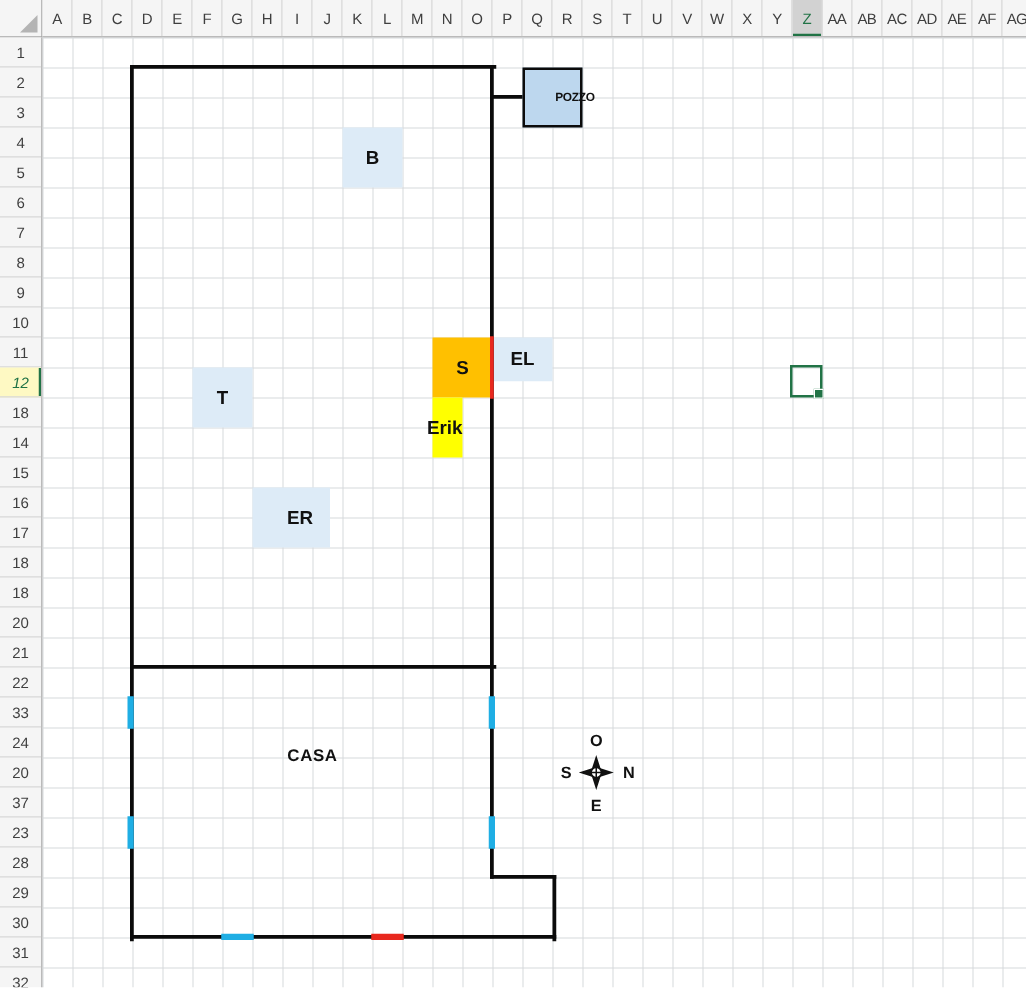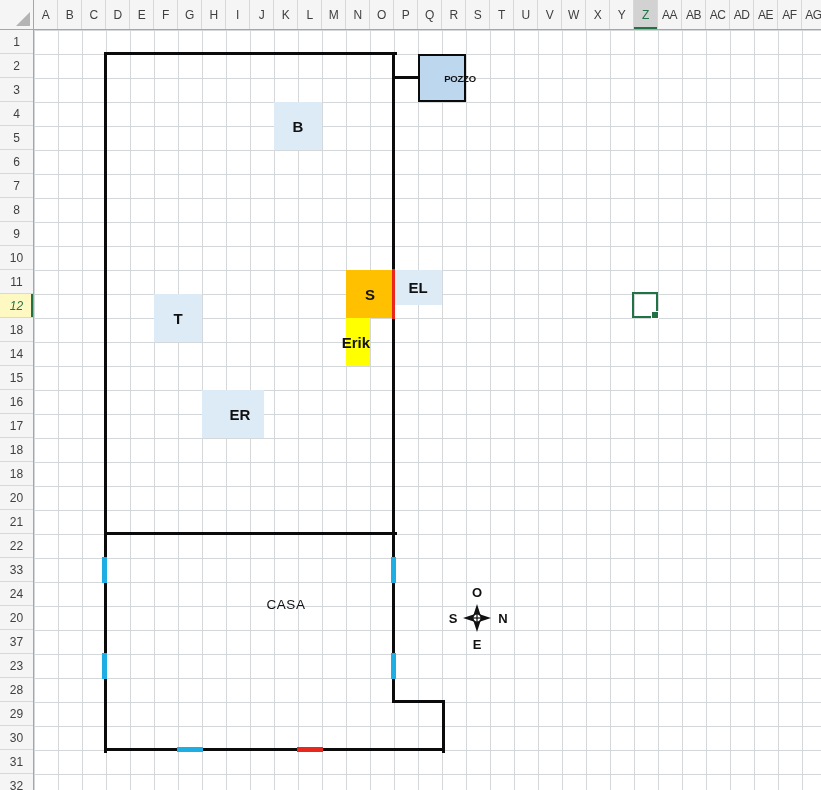--- a/index.html
+++ b/index.html
@@ -70,21 +70,21 @@
   .fill-orange    { background:var(--orange-fill); }
   .fill-yellow    { background:var(--yellow-fill); }
   .pozzo-box {
     position:absolute; left:384px; top:24px; width:48px; height:48px; z-index:3;
     background:var(--pozzo-fill); border:2.5px solid var(--line-black); box-sizing:border-box;
     display:flex; align-items:center; justify-content:center;
     font-weight:bold; font-size:9.5px; color:#111; letter-spacing:-0.2px;padding-left:36px;
   }
   .casa-label {
     position:absolute; left:216px; top:574px; transform:translate(-50%,-50%);
-    font-weight:normal; font-size:13.5px; color:#111; z-index:5; letter-spacing:0.5px;margin-left:36px;
+    font-weight:bold; font-size:13.5px; color:#111; z-index:5; letter-spacing:0.5px;
   }
   
   .compass { position:absolute; left:0; top:0; width:0; height:0; z-index:5; }
   .compass-star { position:absolute; left:428px; top:573px; }
   .compass-letter {
     position:absolute; transform:translate(-50%,-50%);
     font-weight:bold; font-size:13px; color:#111;
   }
   
   .sel-box {

